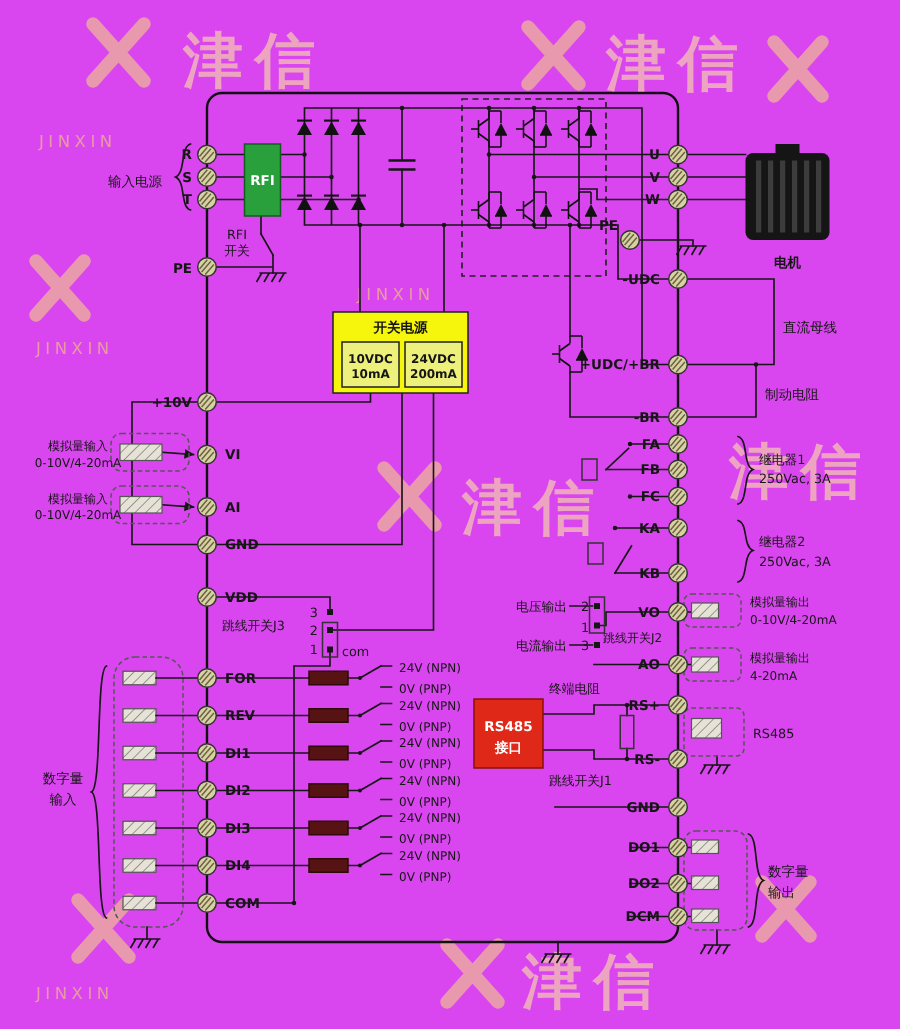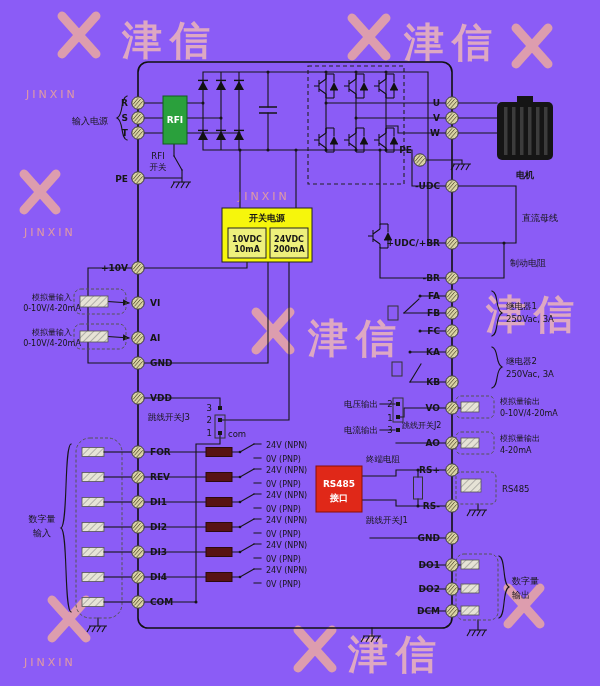--- a/index.html
+++ b/index.html
@@ -1,16 +1,16 @@
 <!DOCTYPE html>
 <html><head>
 <meta charset="utf-8">
 <style>
   html,body{margin:0;padding:0;background:#fff;}
-  #stage{position:relative;width:600px;height:686px;background:#8b5cf6;overflow:hidden;text-decoration:underline;}
+  #stage{position:relative;width:600px;height:686px;background:#d946ef;overflow:hidden;text-decoration:underline;}
   svg{display:block;}
   text{font-family:"DejaVu Sans","Liberation Sans",sans-serif;fill:#161616;font-size:9px;}
   .b{font-weight:bold;}
   .sm{font-size:8.5px;}
   .tiny{font-size:8px;}
   .mid{text-anchor:middle;}
   .end{text-anchor:end;}
   .wt{fill:#ffffff;}
   .w{stroke:#161616;stroke-width:1.1;fill:none;stroke-linecap:square;}
   .w2{stroke:#161616;stroke-width:1.7;fill:none;}

